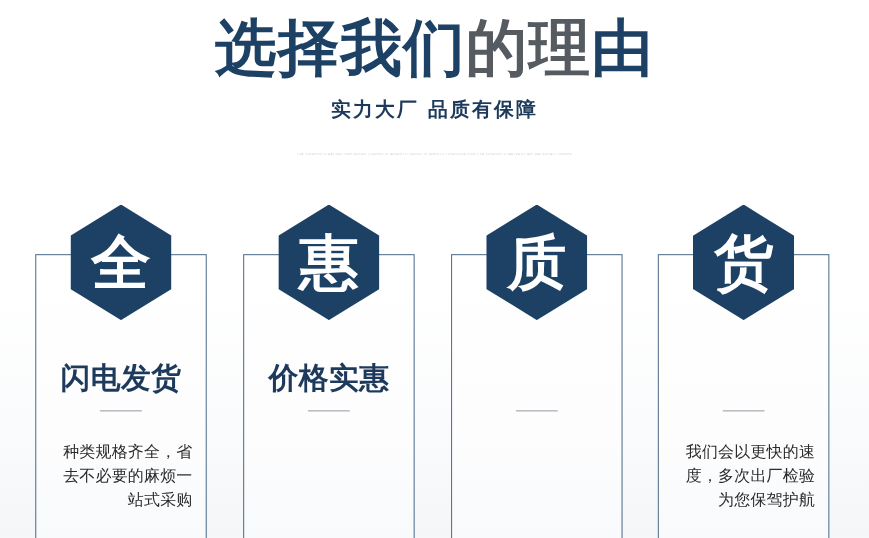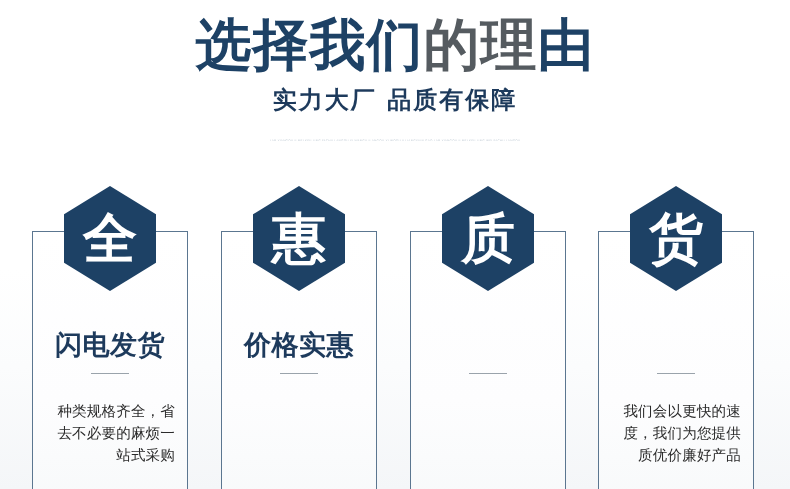--- a/index.html
+++ b/index.html
@@ -45,21 +45,21 @@
     font-family: "DejaVu Sans", "Liberation Sans", sans-serif;
   }
   .main-title .t-a { color: #1d4165; }
   .main-title .t-b { color: #555b60; }
   .main-title .t-c { color: #1d4165; }
 
   .subtitle {
     position: absolute;
     top: 88px;
     left: 0; right: 0;
-    font-size: 24px;
+    font-size: 18px;
     line-height: 24px;
     font-weight: 700;
     letter-spacing: 2px;
     color: #1d3a5c;
     white-space: nowrap;
   }
 
   .microband {
     position: absolute;
     top: 127px;
@@ -208,21 +208,21 @@
         <div class="divider"></div>
       </div>
     </div>
     <div class="badge b2">
       <span>质</span>
     </div>
 
     <div class="card c3">
       <div class="card-inner">
         <div class="divider"></div>
-        <div class="card-body">我们会以更快的速度，我们为您提供质优价廉好产品</div>
+        <div class="card-body">我们会以更快的速度，多次出厂检验为您保驾护航</div>
       </div>
     </div>
     <div class="badge b3">
       <span>货</span>
     </div>
 
   </div>
 </div>
 
 </body></html>

